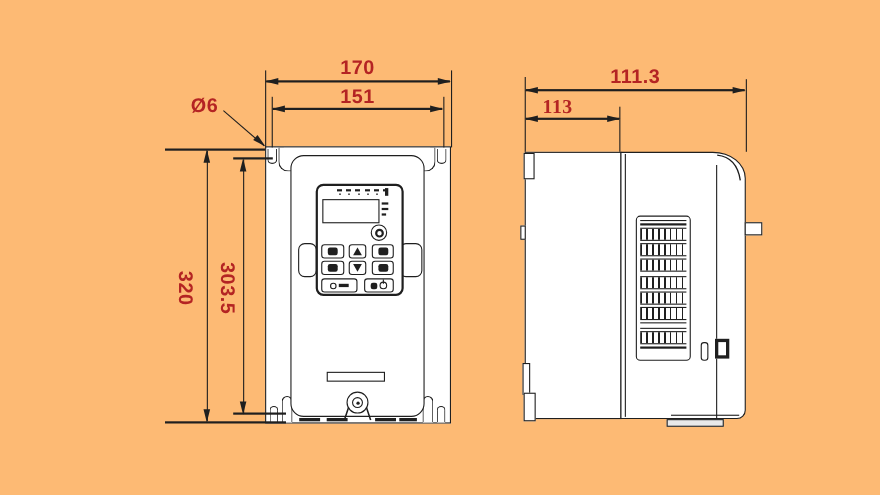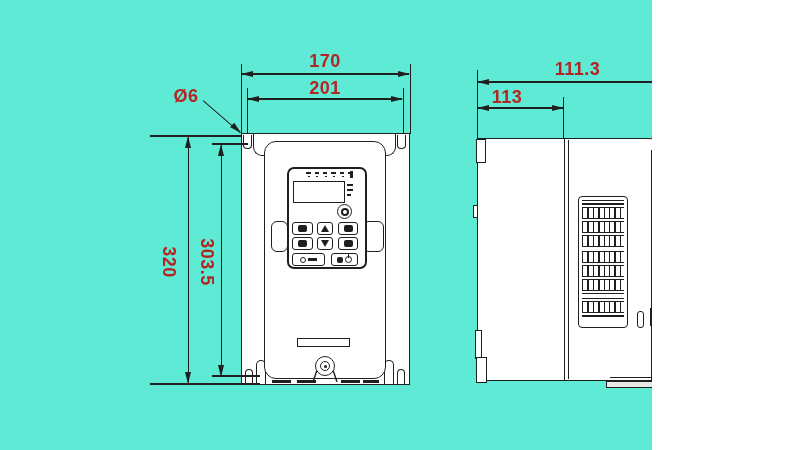--- a/index.html
+++ b/index.html
@@ -1,21 +1,21 @@
 <!DOCTYPE html>
 <html><head>
 <meta charset="utf-8">
 <style>
   :root{
     --lc:#1f1f1f;
     --dc:#b42423;
   }
   html,body{margin:0;padding:0;background:#fff;}
   #canvas{
-    position:relative;width:652px;height:450px;background:#5eead4;
+    position:relative;width:800px;height:450px;background:#fdba74;
     font-family:"Liberation Sans",sans-serif;overflow:hidden;
   }
   .box{position:absolute;border:1.3px solid var(--lc);background:#fff;box-sizing:border-box;}
   .hl{position:absolute;height:1.3px;background:var(--lc);}
   .vl{position:absolute;width:1.3px;background:var(--lc);}
   .dimlbl{position:absolute;color:var(--dc);font-weight:bold;font-size:18px;text-align:center;letter-spacing:.5px;line-height:20px;height:20px;}
   .rot90{transform:rotate(90deg);}
   .arr{position:absolute;width:0;height:0;}
   .arr.l{border-top:3.2px solid transparent;border-bottom:3.2px solid transparent;border-right:12px solid var(--lc);left:-1px;top:50%;margin-top:-3.2px;}
   .arr.r{border-top:3.2px solid transparent;border-bottom:3.2px solid transparent;border-left:12px solid var(--lc);right:-1px;top:50%;margin-top:-3.2px;}
@@ -165,21 +165,21 @@
       <span class="arr r"></span>
     </div>
     <div class="dimlbl" style="left:295px;top:51px;width:60px;">170</div>
 
     <div class="vl" style="left:246.5px;top:88px;height:46px;"></div>
     <div class="vl" style="left:402.5px;top:88px;height:46px;"></div>
     <div class="hl" style="left:248px;top:98.4px;width:154px;">
       <span class="arr l"></span>
       <span class="arr r"></span>
     </div>
-    <div class="dimlbl" style="left:295px;top:78px;width:60px;">201</div>
+    <div class="dimlbl" style="left:295px;top:78px;width:60px;">151</div>
 
     <div class="dimlbl" style="left:168px;top:86px;width:36px;">Ø6</div>
     <div class="hl" style="left:203px;top:100px;width:49px;transform:rotate(40.9deg);transform-origin:0 50%;">
       <span class="arr r"></span>
     </div>
 
     <div class="hl" style="left:150px;top:135.4px;width:91px;"></div>
     <div class="hl" style="left:150px;top:383.4px;width:110px;"></div>
     <div class="vl" style="left:187.5px;top:137px;height:246px;">
       <span class="arr u"></span>
@@ -204,16 +204,16 @@
       <span class="arr l"></span>
       <span class="arr r"></span>
     </div>
     <div class="dimlbl" style="left:545px;top:59px;width:65px;">111.3</div>
 
     <div class="vl" style="left:562.5px;top:97px;height:41px;"></div>
     <div class="hl" style="left:478px;top:107.4px;width:85px;">
       <span class="arr l"></span>
       <span class="arr r"></span>
     </div>
-    <div class="dimlbl" style="left:483px;top:87px;width:48px;">113</div>
+    <div class="dimlbl" style="left:483px;top:87px;width:48px;font-family:Liberation Serif, serif;">113</div>
   </div>
 
 </div>
 
 </body></html>

